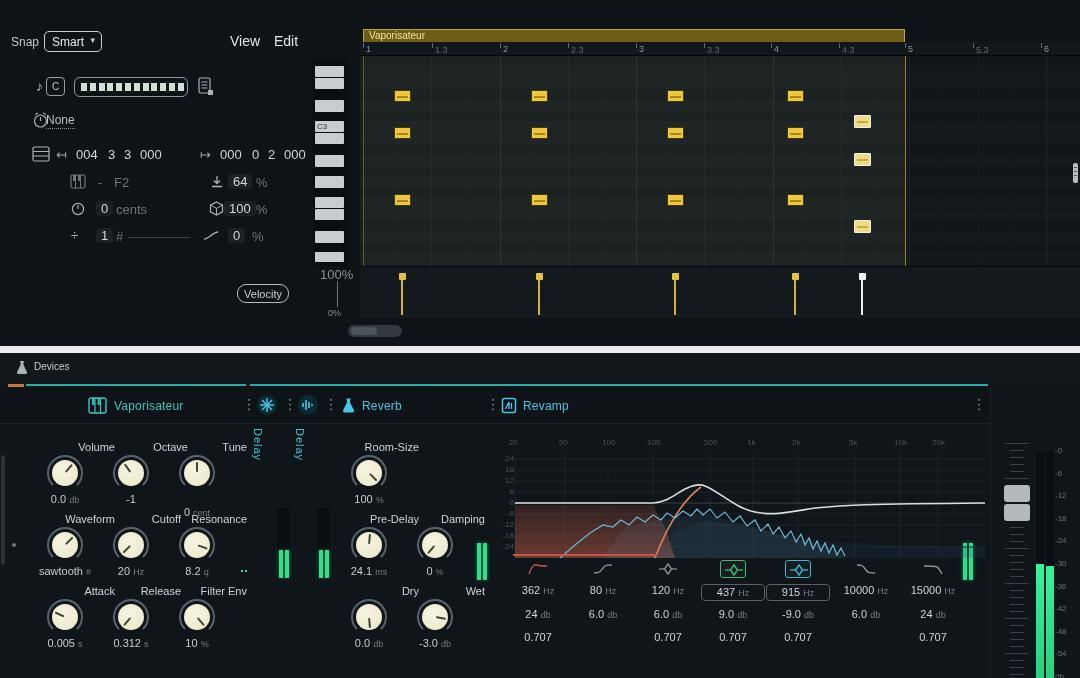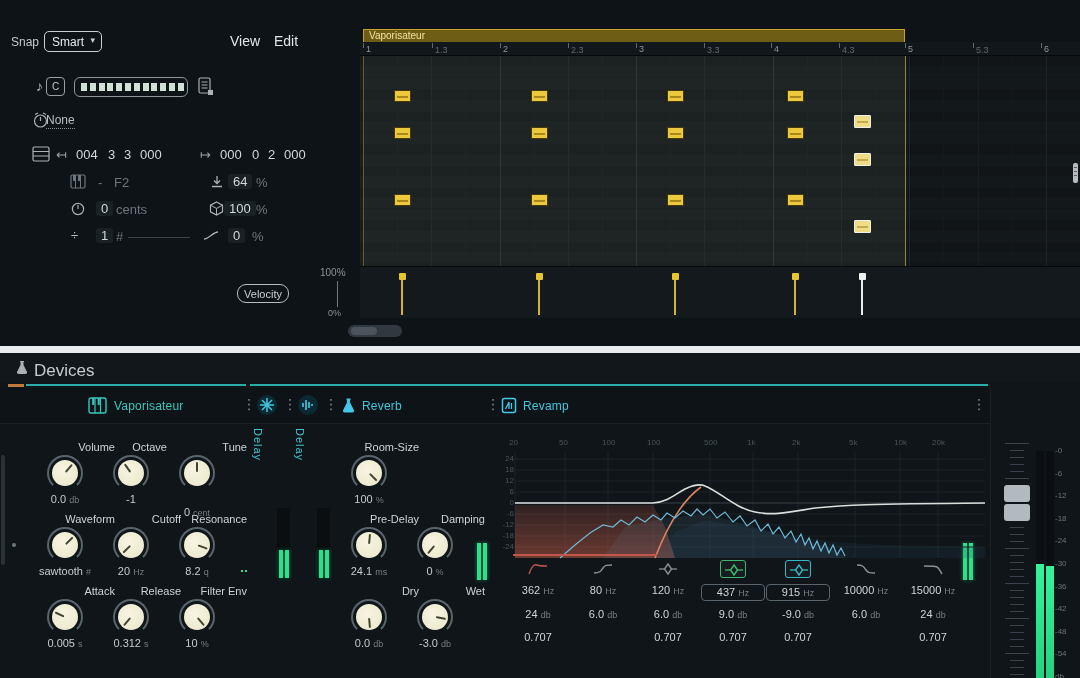--- a/index.html
+++ b/index.html
@@ -24,21 +24,21 @@
   .underl { border-bottom:1px dotted #8b9298; padding-bottom:1px; }
   .cbox { position:absolute; left:46px; top:77px; width:19px; height:19px; border:1.5px solid #99a1a7; border-radius:4px; color:#c3c9ce; font-size:10px; text-align:center; line-height:17px; }
   .scale-display { position:absolute; left:74px; top:77px; width:114px; height:20px; border:1.5px solid #8f979e; border-radius:6px; }
   .scale-display i { position:absolute; top:5px; width:6px; height:8px; background:#cfe0d4; }
   .vel-btn { position:absolute; left:237px; top:284px; width:52px; height:19px; border:1.2px solid #b6bdc3; border-radius:9px; background:transparent; color:#c9ced3; font-size:11px; font-family:"Liberation Sans",sans-serif; }
 
   
   #piano-keys { position:absolute; left:313px; top:58px; width:34px; height:208px; background:#0b0e11; }
   .pkey { position:absolute; left:2px; width:29px; background:#c9cdd0; border-radius:1px; }
   .pkey .klabel { position:absolute; left:2px; top:1px; font-size:8px; color:#2e3337; }
-  .vel-scale-top { position:absolute; left:320px; top:267px; font-size:10px; color:#8a9197;text-align:center; }
+  .vel-scale-top { position:absolute; left:320px; top:267px; font-size:13px; color:#8a9197;text-align:center; }
   .vel-scale-bot { position:absolute; left:328px; top:308px; font-size:9px; color:#8a9197; }
   .vel-scale-line { position:absolute; left:337px; top:281px; width:1px; height:26px; background:#70787f; }
   .hscroll { position:absolute; left:348px; top:325px; width:54px; height:12px; border-radius:6px; background:#31383f; }
   .hscroll .thumb { position:absolute; left:3px; top:2px; width:26px; height:8px; border-radius:4px; background:#4b545c; }
 
   
   .clip-header { position:absolute; left:363px; top:29px; width:542px; height:13px; background:#6e5d14; border:1px solid #c2a42c; border-bottom:none; color:#efe4a0; font-size:10px; line-height:12px; padding-left:5px; overflow:hidden; }
   #ruler { position:absolute; left:360px; top:42px; width:720px; height:14px; background:#12171b; border-bottom:1px solid #05080a; }
   .rtick { position:absolute; top:0; font-size:9px; color:#8e959b; }
   .rtick.minor { color:#5f676e; }
@@ -58,21 +58,21 @@
   .stem-cap { position:absolute; width:7px; height:7px; background:#e4c531; border-radius:1px; }
   .stem.white { background:#e9ecee; } .stem-cap.white { background:#eef1f2; }
   .vscroll-mini { position:absolute; left:1073px; top:163px; width:5px; height:20px; background:#b6bcc1; border-radius:2px; }
   .vscroll-mini i { position:absolute; left:1px; right:1px; height:1px; background:#565c61; }
 
   .panel-divider { position:absolute; left:0; top:346px; width:1080px; height:7px; background:#e9ebec; }
 
   
   .devices-panel { position:absolute; left:0; top:353px; width:1080px; height:325px; background:#0f1519; }
   .devices-titlebar { position:absolute; left:0; top:0; width:1080px; height:29px; background:#11171b; }
-  .devices-title { position:absolute; left:34px; top:8px; font-size:17px; color:#c6cbd0; }
+  .devices-title { position:absolute; left:34px; top:8px; font-size:10px; color:#c6cbd0; }
   .tabline-orange { position:absolute; left:8px; top:31px; width:16px; height:3px; background:#c07a3e; }
   .tabline-teal1 { position:absolute; left:26px; top:31px; width:220px; height:2px; background:#2aada6; }
   .tabline-teal2 { position:absolute; left:250px; top:31px; width:738px; height:2px; background:#2aada6; }
   .device-row { position:absolute; left:0; top:35px; width:990px; height:36px; background:#0d1317; border-bottom:1px solid #1a2127; }
   .dev-name { position:absolute; top:11px; font-size:12px; letter-spacing:0.2px; }
   .dots { position:absolute; top:8px; font-size:14px; color:#7f8992; letter-spacing:0; }
   .mini-dev { position:absolute; top:7px; width:20px; height:20px; border-radius:50%; background:#0a2a33; }
 
   .knob-label { position:absolute; width:100px; text-align:right; font-size:11px; color:#ced3d7; }
   .knob-value { position:absolute; width:110px; text-align:center; font-size:11px; color:#c6cbd0; }
@@ -197,20 +197,35 @@
     <span class="lrow dim" style="left:116px;top:229px">#</span>
     <div class="abs" style="left:128px;top:237px;width:62px;height:1px;background:#3a424a"></div>
     <svg class="abs" style="left:203px;top:230px" width="16" height="11" viewBox="0 0 16 11">
         <path d="M1 9 C6 9 10 2 15 2" fill="none" stroke="#aab1b7" stroke-width="1.3"></path>
       </svg>
     <span class="lrow num pill" style="left:228px;top:228px">0</span>
     <span class="lrow dim" style="left:252px;top:229px">%</span>
 
     <button class="vel-btn">Velocity</button>
 
+    <div id="piano-keys">
+        <div class="pkey" style="top: 8px; height: 11px;"></div>
+        <div class="pkey" style="top: 20px; height: 11px;"></div>
+        <div class="pkey" style="top: 42px; height: 12px;"></div>
+        <div class="pkey" style="top: 63px; height: 11px;">
+          <span class="klabel">C3</span>
+        </div>
+        <div class="pkey" style="top: 75px; height: 11px;"></div>
+        <div class="pkey" style="top: 97px; height: 12px;"></div>
+        <div class="pkey" style="top: 118px; height: 12px;"></div>
+        <div class="pkey" style="top: 139px; height: 11px;"></div>
+        <div class="pkey" style="top: 151px; height: 11px;"></div>
+        <div class="pkey" style="top: 173px; height: 12px;"></div>
+        <div class="pkey" style="top: 194px; height: 10px;"></div>
+      </div>
     <span class="vel-scale-top">100%</span>
     <div class="vel-scale-line"></div>
     <span class="vel-scale-bot">0%</span>
     <div class="hscroll">
         <div class="thumb"></div>
       </div>
 
     <div class="clip-header"><span>Vaporisateur</span></div>
     <div id="ruler">
         <div class="rtick-line" style="left: 3px;"></div>
@@ -400,21 +415,21 @@
     <div id="vapor-knobs">
         <div class="knob-label" style="left: 15px; top: 88px;">Volume</div>
         <div class="knob" style="left: 47px; top: 102px;">
           <div class="knob-face">
             <div class="knob-ptr" style="transform: rotate(40deg);">
               <i></i>
             </div>
           </div>
         </div>
         <div class="knob-value" style="left: 10px; top: 140px;"><span>0.0</span> <span class="u">db</span></div>
-        <div class="knob-label" style="left: 67px; top: 88px;">Octave</div>
+        <div class="knob-label" style="left: 88px; top: 88px;">Octave</div>
         <div class="knob" style="left: 113px; top: 102px;">
           <div class="knob-face">
             <div class="knob-ptr" style="transform: rotate(-35deg);">
               <i></i>
             </div>
           </div>
         </div>
         <div class="knob-value" style="left: 76px; top: 140px;"><span>-1</span> <span class="u"></span></div>
         <div class="knob-label" style="left: 147px; top: 88px;">Tune</div>
         <div class="knob" style="left: 179px; top: 102px;">

